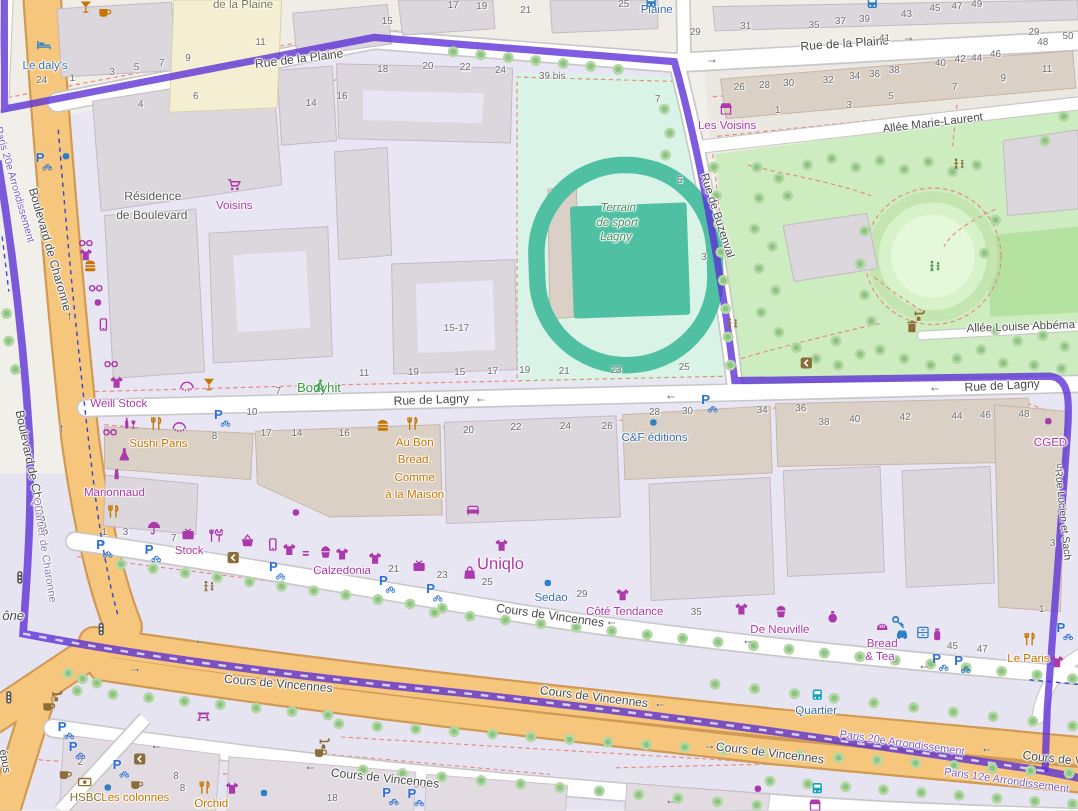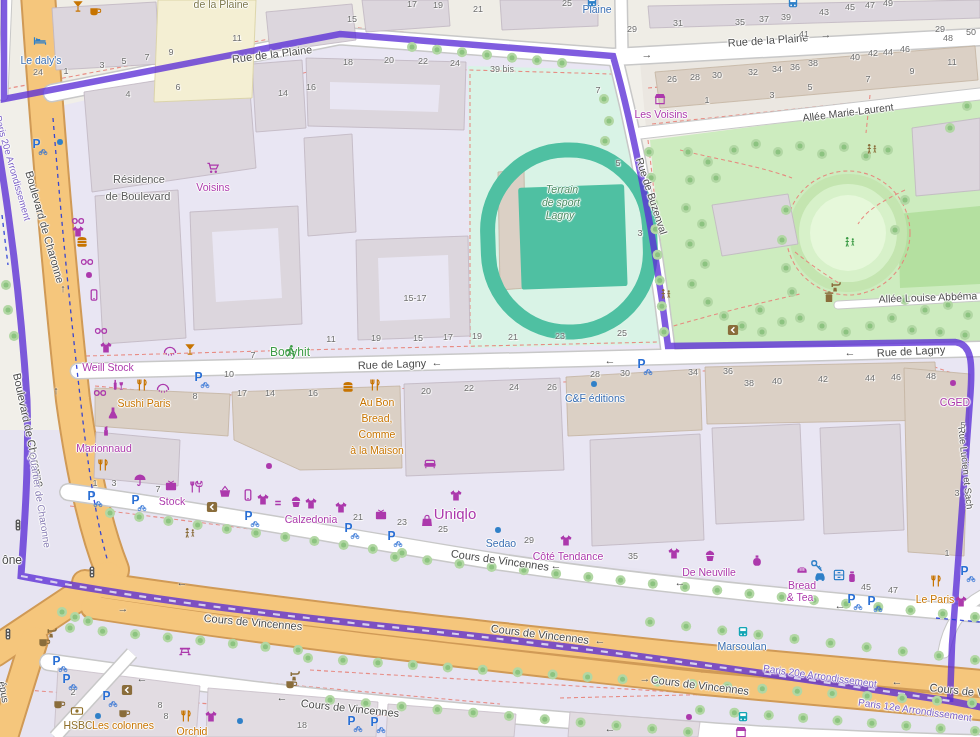--- a/index.html
+++ b/index.html
@@ -485,21 +485,21 @@
       <span class="lbl" style="left: 911px; top: 351px; font-size: 11px; color: rgb(76, 76, 76); transform: translate(-50%, -50%) rotate(-3deg);">Rue de Lagny</span>
       <span class="lbl" style="left: 928px; top: 297px; font-size: 10.5px; color: rgb(76, 76, 76); transform: translate(-50%, -50%) rotate(-2deg);">Allée Louise Abbéma</span>
       <span class="lbl" style="left: 45px; top: 227px; font-size: 11px; color: rgb(76, 76, 76); transform: translate(-50%, -50%) rotate(74deg);">Boulevard de Charonne</span>
       <span class="lbl" style="left: 29px; top: 430px; font-size: 11px; color: rgb(76, 76, 76); transform: translate(-50%, -50%) rotate(78deg);">Boulevard de Charonne</span>
       <span class="lbl" style="left: 500px; top: 560px; font-size: 11px; color: rgb(76, 76, 76); transform: translate(-50%, -50%) rotate(8deg);">Cours de Vincennes</span>
       <span class="lbl" style="left: 253px; top: 622px; font-size: 11px; color: rgb(76, 76, 76); transform: translate(-50%, -50%) rotate(5deg);">Cours de Vincennes</span>
       <span class="lbl" style="left: 540px; top: 634px; font-size: 11px; color: rgb(76, 76, 76); transform: translate(-50%, -50%) rotate(7deg);">Cours de Vincennes</span>
       <span class="lbl" style="left: 700px; top: 685px; font-size: 11px; color: rgb(76, 76, 76); transform: translate(-50%, -50%) rotate(7deg);">Cours de Vincennes</span>
       <span class="lbl" style="left: 350px; top: 708px; font-size: 11px; color: rgb(76, 76, 76); transform: translate(-50%, -50%) rotate(6deg);">Cours de Vincennes</span>
       <span class="lbl" style="left: 957px; top: 690px; font-size: 11px; color: rgb(76, 76, 76); transform: translate(-50%, -50%) rotate(6deg);">Cours de V</span>
-      <span class="lbl" style="left: 12px; top: 560px; font-size: 12px; color: rgb(76, 76, 76); transform: translate(-50%, -50%) rotate(0deg);">ône</span>
+      <span class="lbl" style="left: 12px; top: 560px; font-size: 12px; color: rgb(76, 76, 76); transform: translate(-50%, -50%) rotate(0deg); font-style: italic;">ône</span>
       <span class="lbl" style="left: 4px; top: 692px; font-size: 10px; color: rgb(76, 76, 76); transform: translate(-50%, -50%) rotate(80deg);">épus</span>
       <span class="lbl" style="left: 966px; top: 468px; font-size: 9.5px; color: rgb(76, 76, 76); transform: translate(-50%, -50%) rotate(84deg);">Rue Lucien et Sach</span>
       <span class="lbl" style="left: 221px; top: 4px; font-size: 10.5px; color: rgb(127, 122, 78); transform: translate(-50%, -50%) rotate(0deg);">de la Plaine</span>
       <span class="lbl" style="left: 13px; top: 168px; font-size: 9.5px; color: rgb(122, 95, 197); transform: translate(-50%, -50%) rotate(74deg);">Paris 20e Arrondissement</span>
       <span class="lbl" style="left: 40px; top: 500px; font-size: 10px; color: rgb(138, 127, 181); transform: translate(-50%, -50%) rotate(81deg);">Quartier de Charonne</span>
       <span class="lbl" style="left: 820px; top: 676px; font-size: 10px; color: rgb(122, 95, 197); transform: translate(-50%, -50%) rotate(8deg);">Paris 20e Arrondissement</span>
       <span class="lbl" style="left: 915px; top: 710px; font-size: 10px; color: rgb(122, 95, 197); transform: translate(-50%, -50%) rotate(8deg);">Paris 12e Arrondissement</span>
       <span class="lbl" style="left: 41px; top: 60px; font-size: 10.5px; color: rgb(58, 111, 179); transform: translate(-50%, -50%) rotate(0deg);">Le daly's</span>
       <span class="lbl" style="left: 597px; top: 9px; font-size: 10.5px; color: rgb(58, 111, 179); transform: translate(-50%, -50%) rotate(0deg);">Plaine</span>
       <span class="lbl" style="left: 213px; top: 187px; font-size: 10.5px; color: rgb(172, 57, 172); transform: translate(-50%, -50%) rotate(0deg);">Voisins</span>
@@ -524,21 +524,21 @@
       <span class="lbl" style="left: 455px; top: 513px; font-size: 15px; color: rgb(172, 57, 172); transform: translate(-50%, -50%) rotate(0deg);">Uniqlo</span>
       <span class="lbl" style="left: 501px; top: 543px; font-size: 10.5px; color: rgb(58, 111, 179); transform: translate(-50%, -50%) rotate(0deg);">Sedao</span>
       <span class="lbl" style="left: 568px; top: 556px; font-size: 10.5px; color: rgb(172, 57, 172); transform: translate(-50%, -50%) rotate(0deg);">Côté Tendance</span>
       <span class="lbl" style="left: 709px; top: 572px; font-size: 10.5px; color: rgb(172, 57, 172); transform: translate(-50%, -50%) rotate(0deg);">De Neuville</span>
       <span class="lbl" style="left: 802px; top: 585px; font-size: 10.5px; color: rgb(172, 57, 172); transform: translate(-50%, -50%) rotate(0deg);">Bread</span>
       <span class="lbl" style="left: 800px; top: 597px; font-size: 10.5px; color: rgb(172, 57, 172); transform: translate(-50%, -50%) rotate(0deg);">&amp; Tea</span>
       <span class="lbl" style="left: 935px; top: 599px; font-size: 10.5px; color: rgb(199, 116, 0); transform: translate(-50%, -50%) rotate(0deg);">Le Paris</span>
       <span class="lbl" style="left: 78px; top: 725px; font-size: 10.5px; color: rgb(143, 111, 40); transform: translate(-50%, -50%) rotate(0deg);">HSBC</span>
       <span class="lbl" style="left: 123px; top: 725px; font-size: 10.5px; color: rgb(199, 116, 0); transform: translate(-50%, -50%) rotate(0deg);">Les colonnes</span>
       <span class="lbl" style="left: 192px; top: 731px; font-size: 10.5px; color: rgb(199, 116, 0); transform: translate(-50%, -50%) rotate(0deg);">Orchid</span>
-      <span class="lbl" style="left: 742px; top: 646px; font-size: 10.5px; color: rgb(58, 111, 179); transform: translate(-50%, -50%) rotate(0deg);">Marsoulan</span>
+      <span class="lbl" style="left: 742px; top: 646px; font-size: 10.5px; color: rgb(58, 111, 179); transform: translate(-50%, -50%) rotate(0deg);">Quartier</span>
       <span class="hn" style="left: 38px; top: 72px;">24</span>
       <span class="hn" style="left: 66px; top: 71px;">1</span>
       <span class="hn" style="left: 102px; top: 65px;">3</span>
       <span class="hn" style="left: 124px; top: 61px;">5</span>
       <span class="hn" style="left: 147px; top: 57px;">7</span>
       <span class="hn" style="left: 171px; top: 52px;">9</span>
       <span class="hn" style="left: 237px; top: 38px;">11</span>
       <span class="hn" style="left: 352px; top: 19px;">15</span>
       <span class="hn" style="left: 412px; top: 4px;">17</span>
       <span class="hn" style="left: 438px; top: 5px;">19</span>

